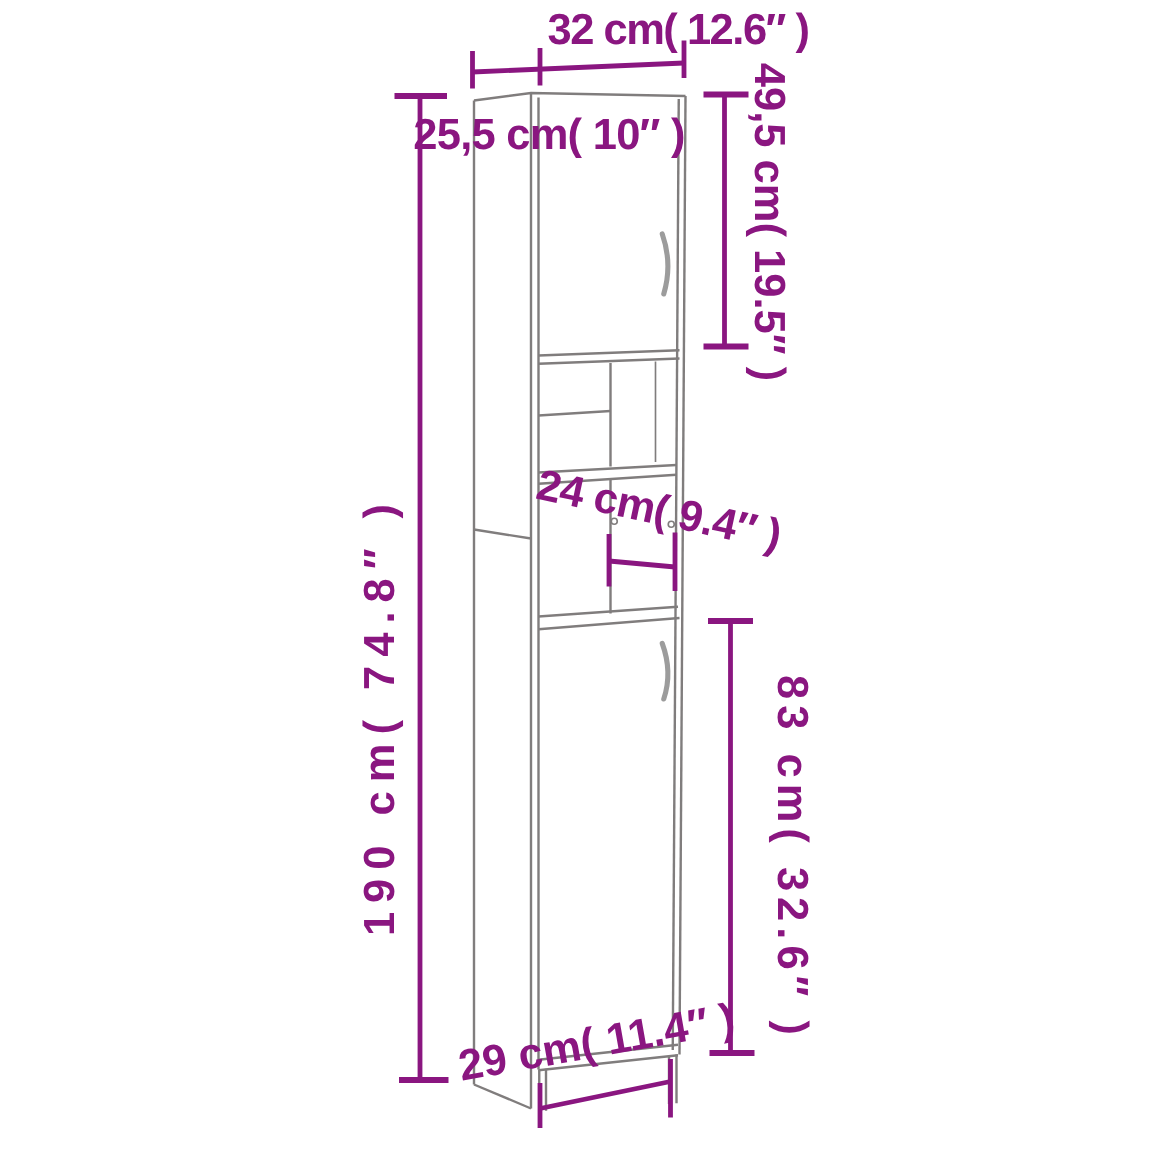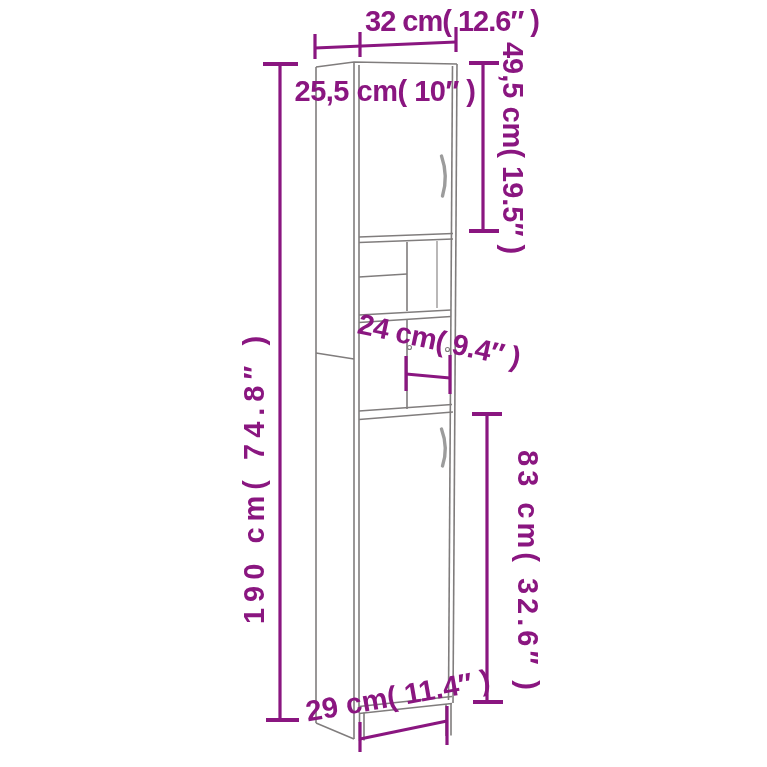--- a/index.html
+++ b/index.html
@@ -100,21 +100,21 @@
       </g>
       <g>
         <path class="dim" d="M360,739 L447,721"></path>
         <path class="dim" d="M360,722 V752 M447,706 V745"></path>
       </g>
     </g>
   </svg>
 
   <div class="lbl" style="left:452px;top:21px;letter-spacing:-1px;transform:translate(-50%,-50%);">32 cm( 12.6″ )</div>
 
-  <div class="lbl" style="left:385px;top:91px;letter-spacing:-0.5px;transform:translate(-50%,-50%);">25,5 cm( 10″ )</div>
+  <div class="lbl" style="left:366px;top:91px;letter-spacing:-0.5px;transform:translate(-50%,-50%);">25,5 cm( 10″ )</div>
 
   <div class="lbl" style="left:512px;top:148px;letter-spacing:0px;transform:translate(-50%,-50%) rotate(90deg);">49,5 cm( 19.5″ )</div>
 
   <div class="lbl" style="left:254px;top:477px;letter-spacing:6px;transform:translate(-50%,-50%) rotate(-90deg);">190 cm( 74.8″ )</div>
 
   <div class="lbl" style="left:439px;top:341px;letter-spacing:-0.5px;transform:translate(-50%,-50%) rotate(12deg);">24 cm( 9.4″ )</div>
 
   <div class="lbl" style="left:527px;top:572px;letter-spacing:4px;transform:translate(-50%,-50%) rotate(90deg);">83 cm( 32.6″ )</div>
 
   <div class="lbl" style="left:398px;top:696px;letter-spacing:0px;transform:translate(-50%,-50%) rotate(-10deg);">29 cm( 11.4″ )</div>

